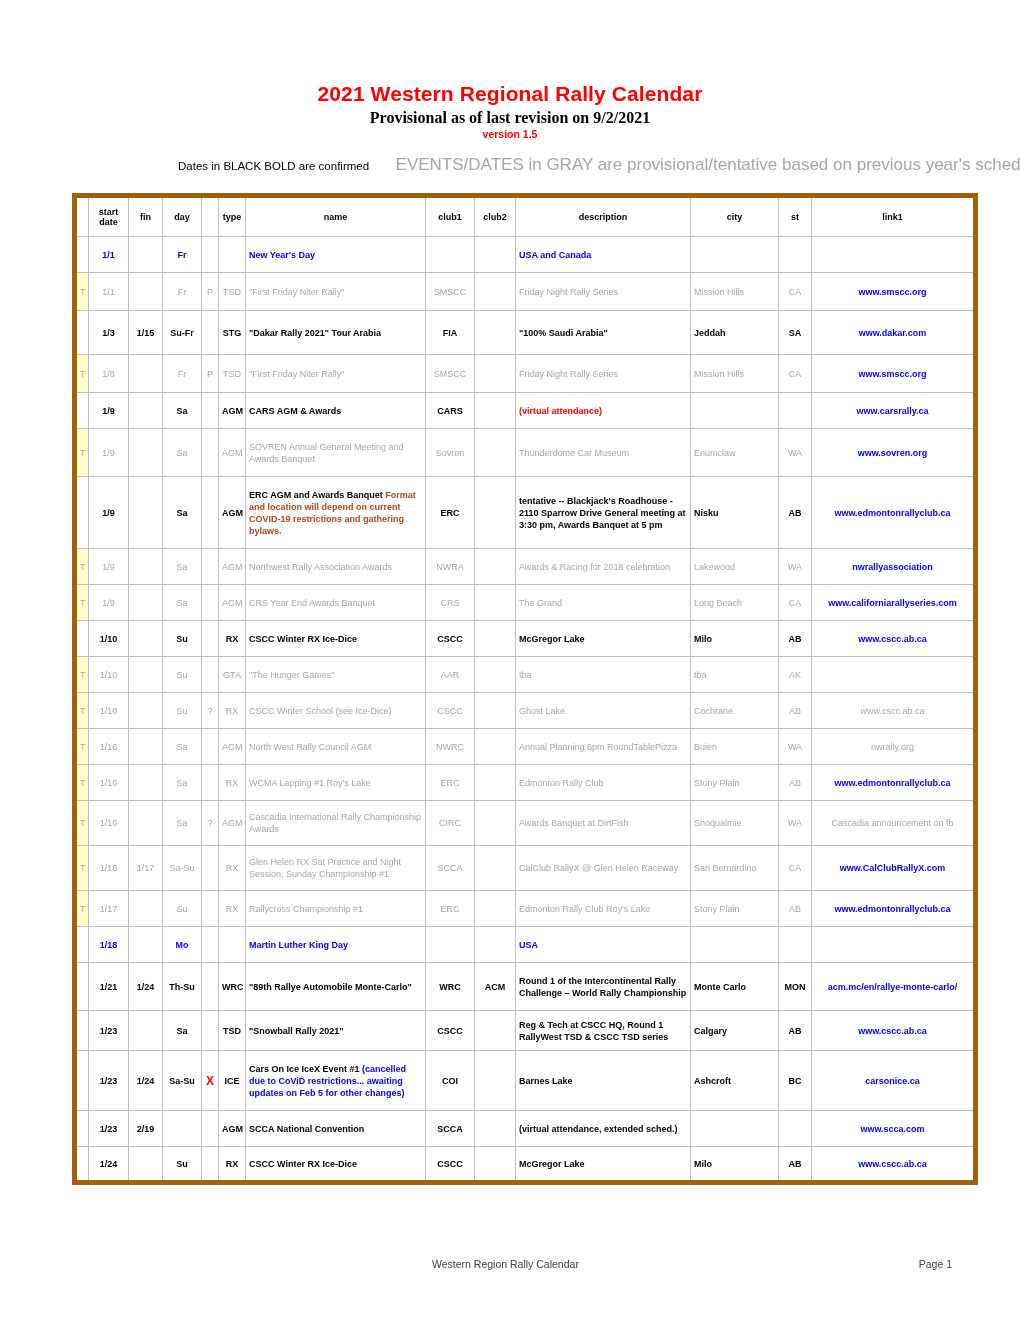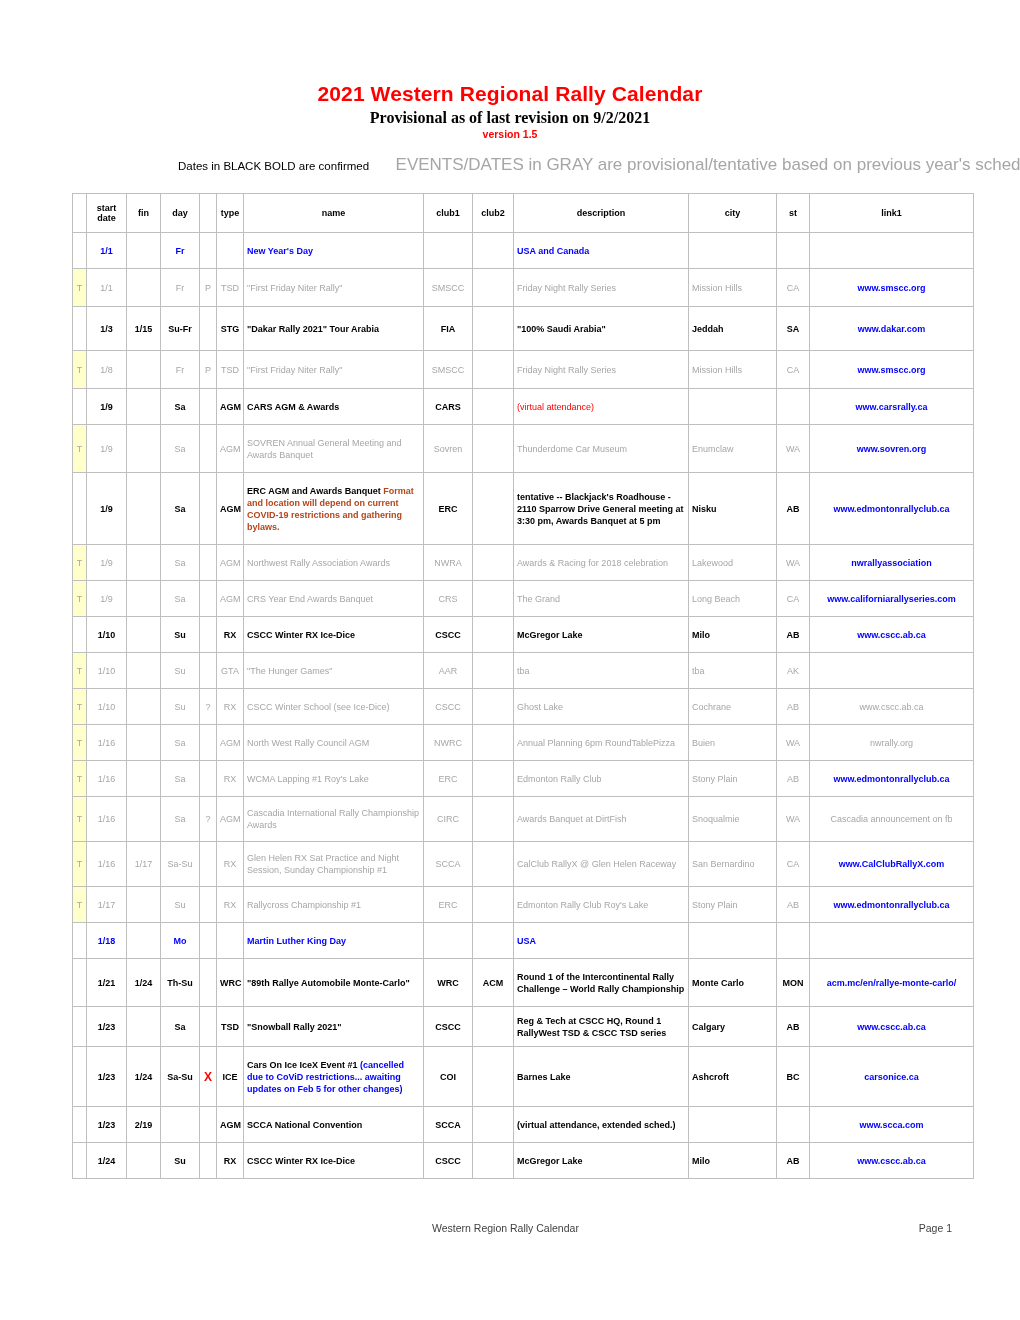--- a/index.html
+++ b/index.html
@@ -78,21 +78,21 @@
   }
   table.cal td, table.cal th {
     border: 1px solid #BFBFBF;
     padding: 2px 3px;
     font-size: 9px;
     vertical-align: middle;
     overflow: hidden;
   }
   
   table.cal {
-    border: 1px solid #a16207;
+    border: 5px solid #a16207;
   }
 
   th.hdr {
     font-size: 9.5px;
     font-weight: bold;
     text-align: center;
     height: 34px;
     color: #000;
     border-color: #7F7F7F;
   }
@@ -142,32 +142,32 @@
 
   tr.confirmed td.link a,
   tr.holiday td.link a { color: #0000FF; font-weight: bold; }
   tr.tentative td.link a { color: #A6A6A6; font-weight: normal; }
   tr.tentative td.link a.blue { color: #0000FF; font-weight: bold; }
 
   td.link { text-align: center; }
   td.link a { text-decoration: none; font-size: 9px; }
 
   
-  .red-txt { color: #FF0000 !important; font-weight: normal; text-align: right; }
+  .red-txt { color: #FF0000 !important; font-weight: bold; text-align: right; }
   .orange-txt { color: #B5451A !important; font-weight: bold !important; }
   .blue-txt { color: #0000FF !important; font-weight: bold !important; }
   .xmark { color: #FF0000; font-weight: bold; font-size: 12px; }
 
   td.nowrapline { white-space: normal; line-height: 12px; }
 
   
   .doc-footer {
     position: absolute;
     left: 72px;
-    top: 1222px;
+    top: 1258px;
     width: 880px;
     display: flex;
     justify-content: space-between;
     font-size: 10.5px;
     color: #3f3f3f;
   }
   .foot-center { margin-left: 360px; }
 </style>
 </head>
 <body>

